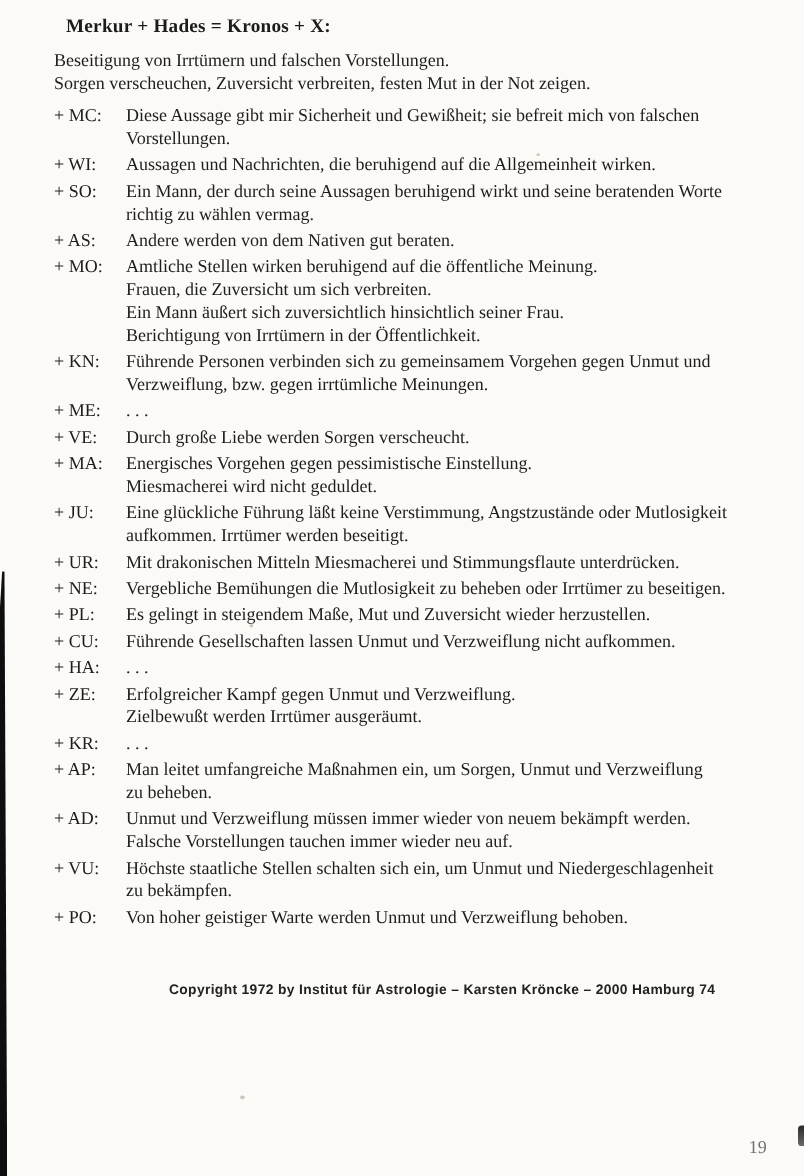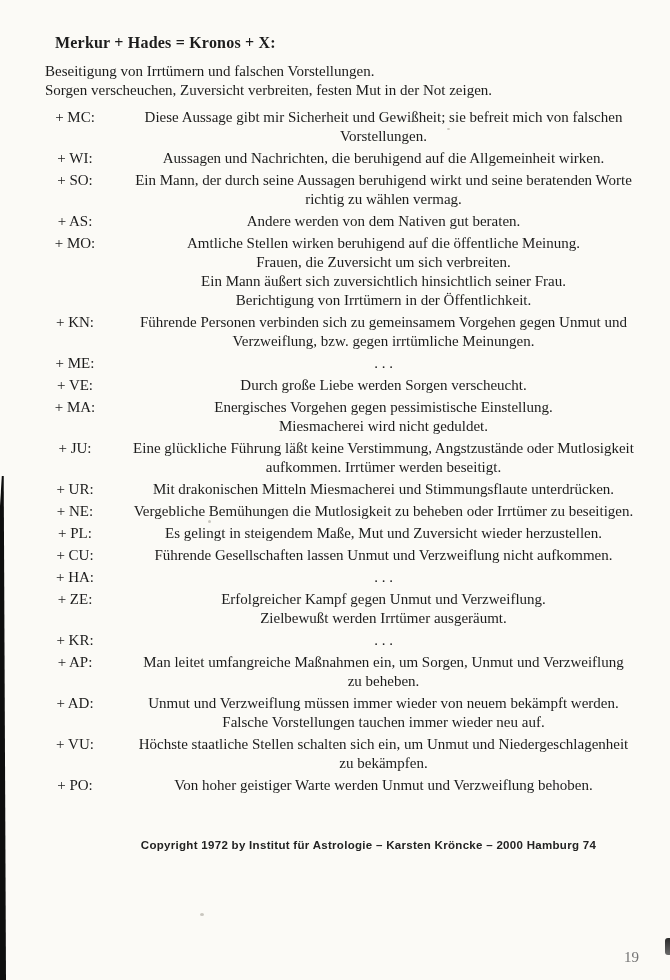--- a/index.html
+++ b/index.html
@@ -8,42 +8,40 @@
     width: 670px;
     height: 980px;
     background: #fbfaf6;
     overflow: hidden;
     font-family: "Liberation Serif", "DejaVu Serif", serif;
     color: #1c1c1c;
   }
   .content {
     position: relative;
     padding: 13px 8px 0 45px;
-    margin-top: 20px;
   }
   .doc-title {
     font-size: 16px;
     font-weight: bold;
     letter-spacing: 0.2px;
     margin: 0 0 9px 10px;
     line-height: 20px;
     white-space: nowrap;
   }
   .intro { margin: 0 0 8px 0; }
   .intro-line {
     font-size: 15px;
     line-height: 19px;
     white-space: nowrap;
   }
   .entries { margin: 0; }
   .entry {
     display: flex;
     align-items: flex-start;
     margin: 0 0 3px 0;
-    text-align: center;
   }
   .entry-label {
     flex: 0 0 60px;
     font-size: 15px;
     line-height: 19px;
     white-space: nowrap;
   }
   .entry-text { flex: 1 1 auto; min-width: 0; }
   .entry-line {
     font-size: 15px;

